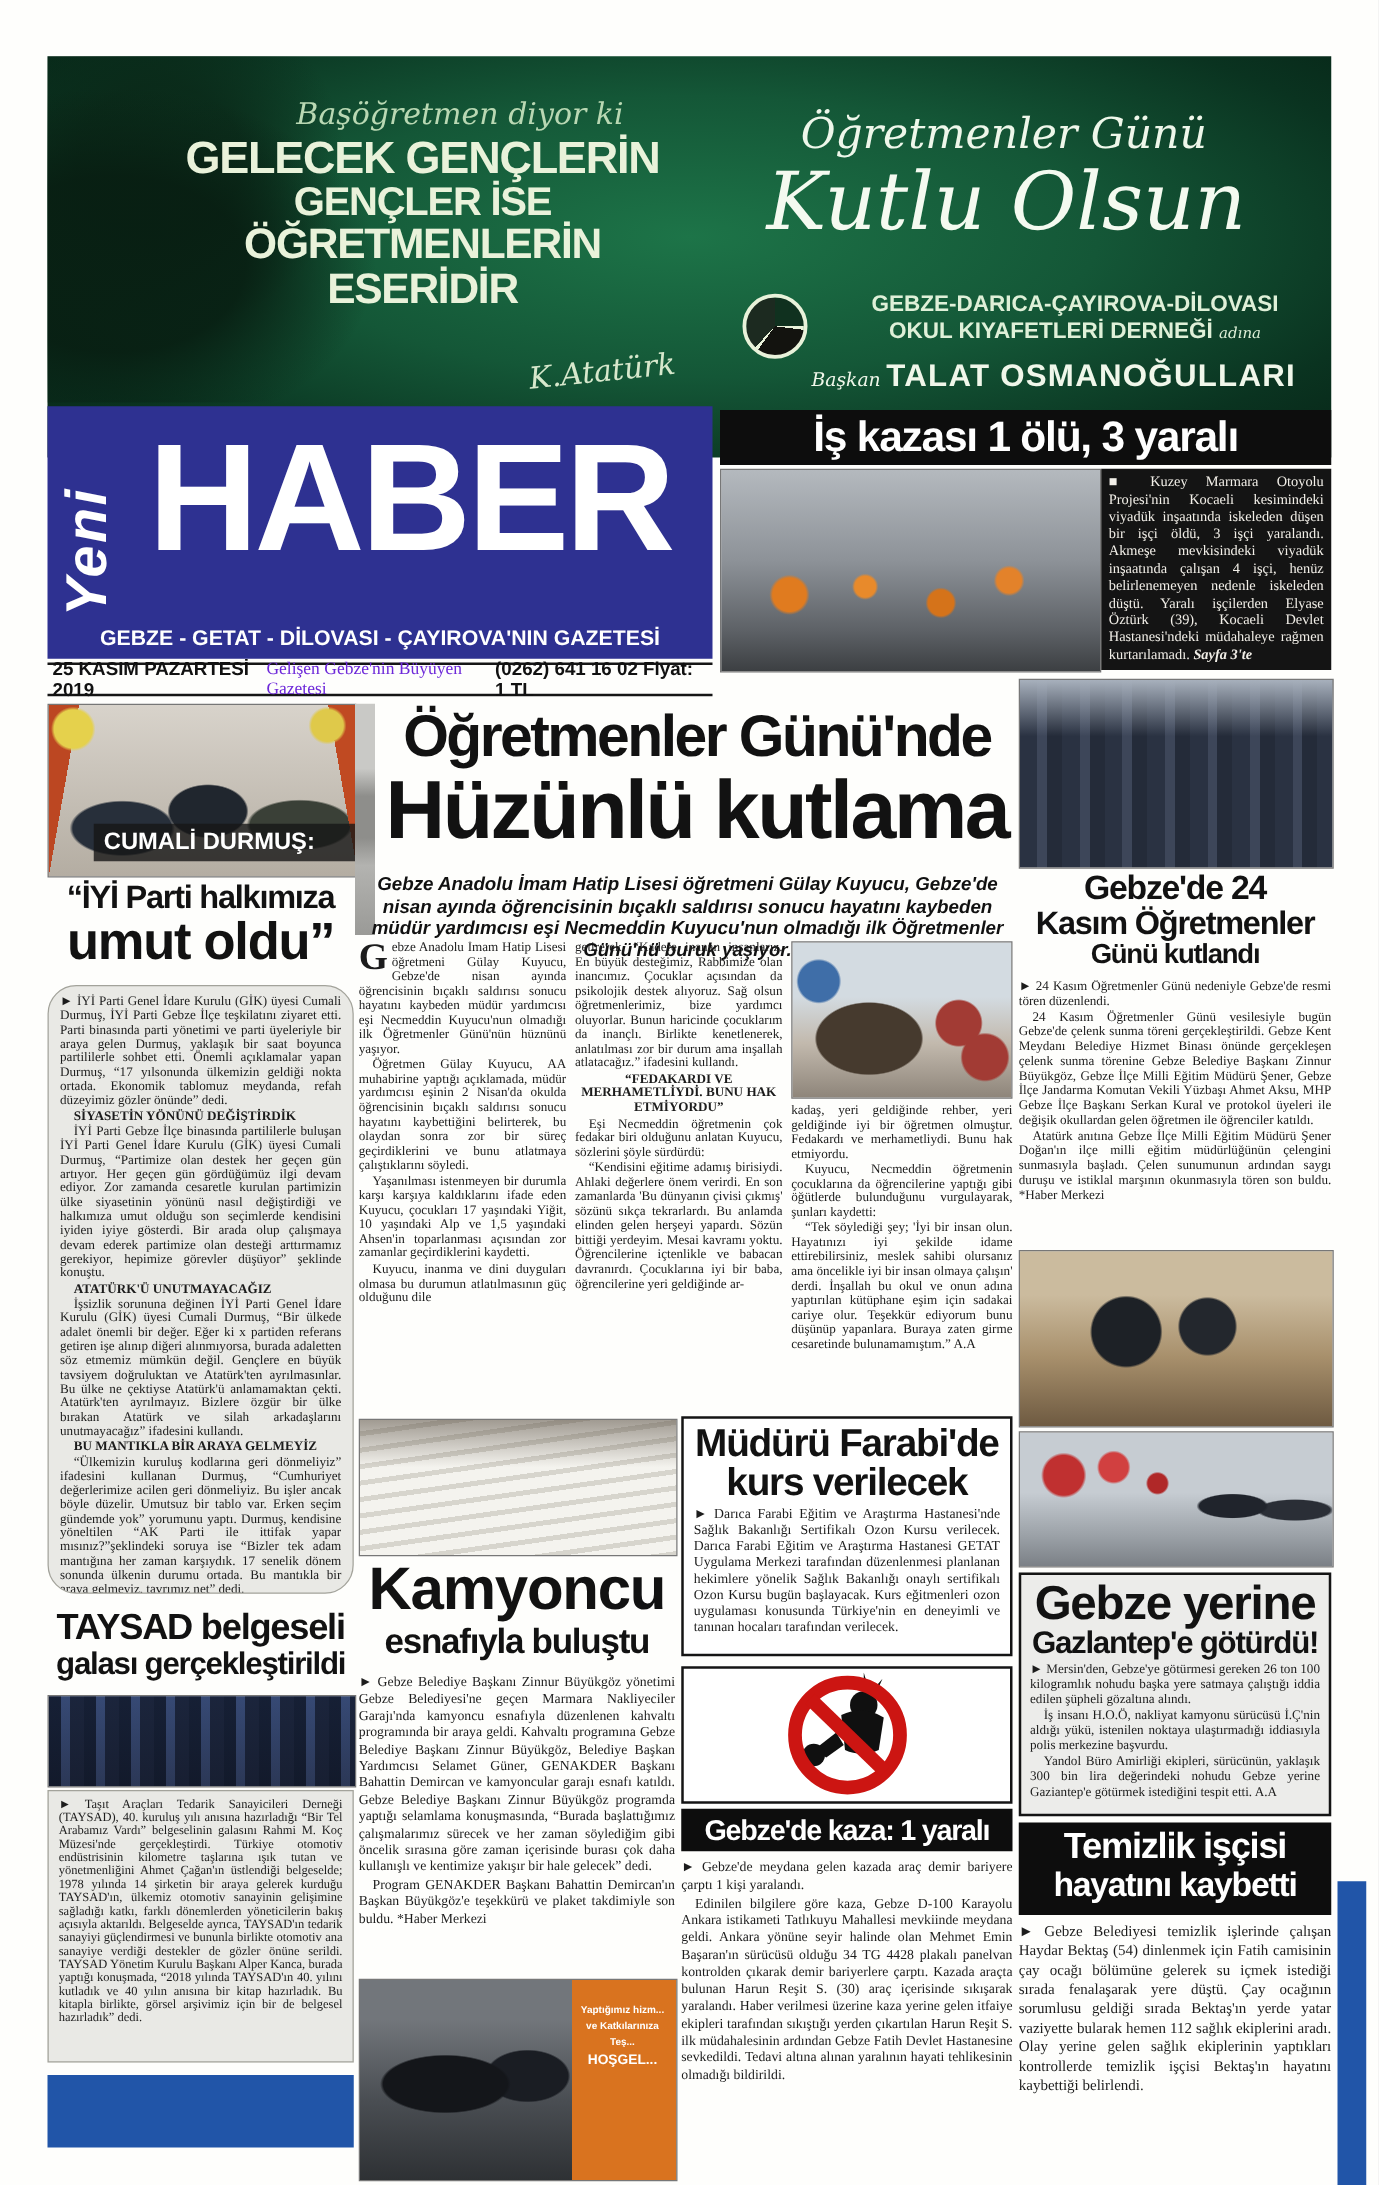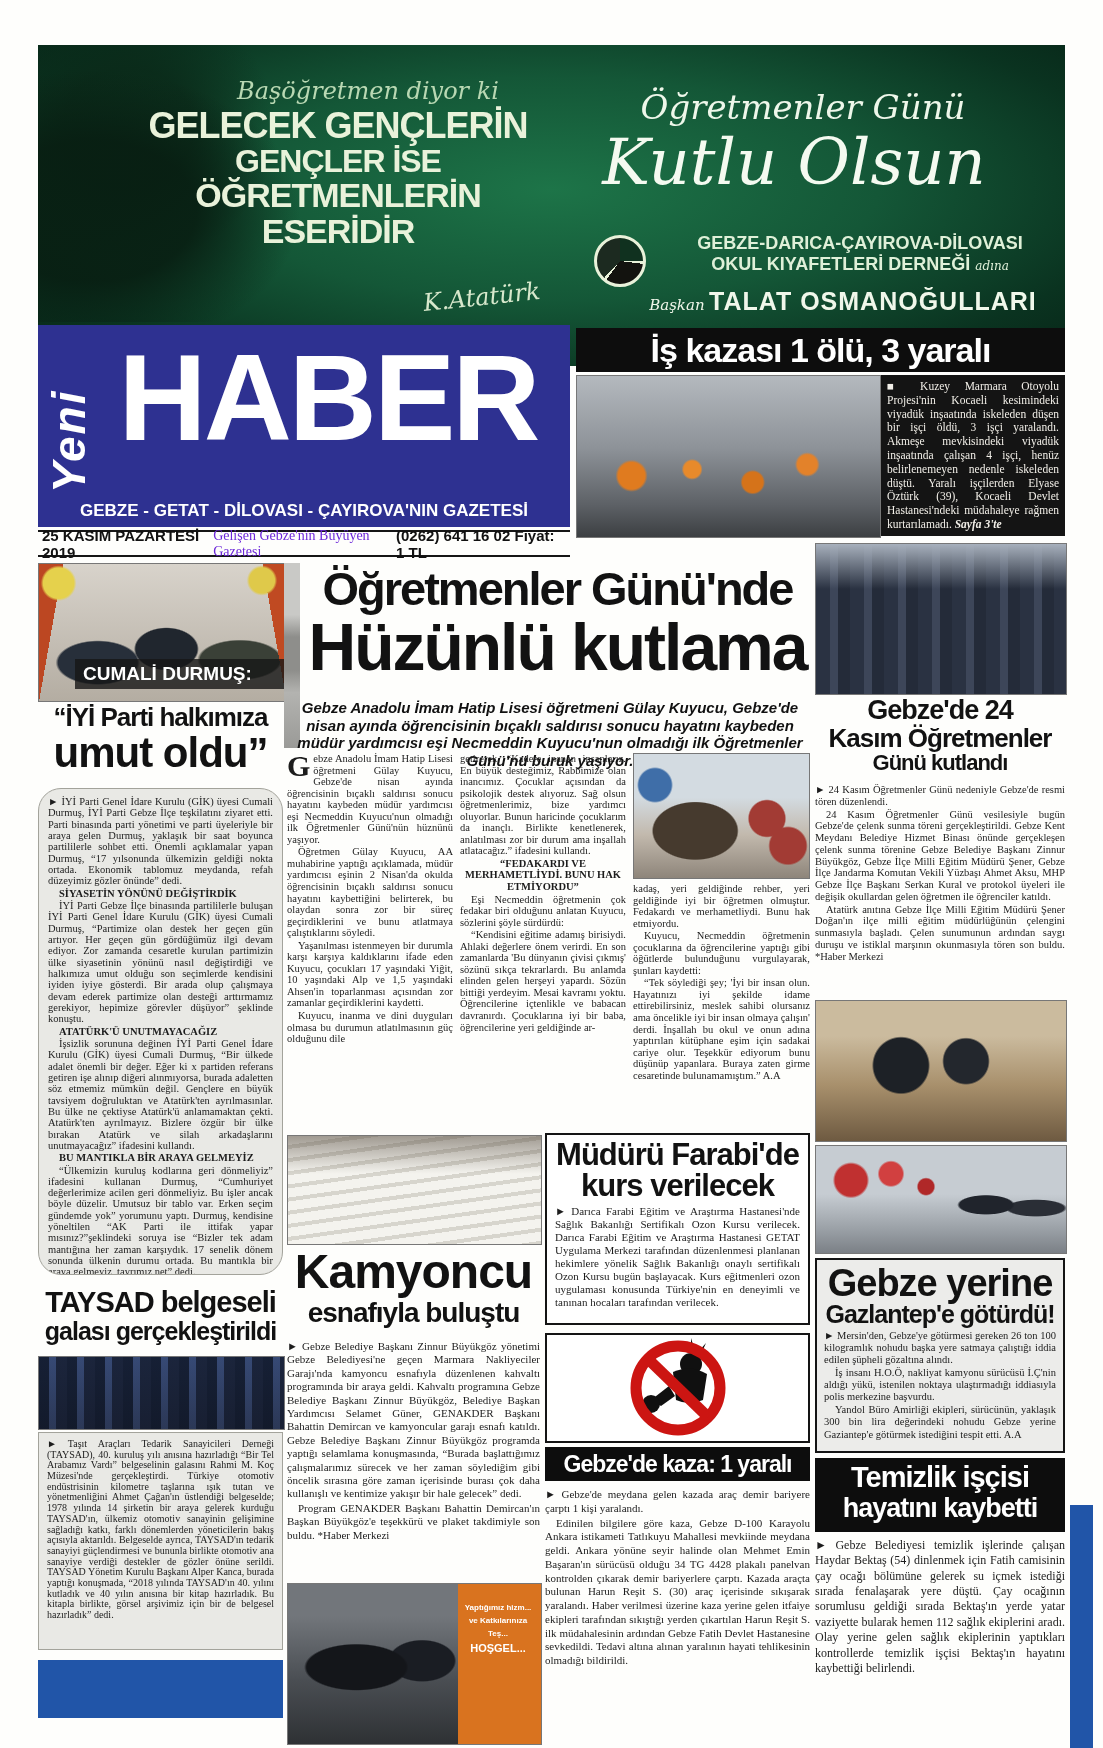--- a/index.html
+++ b/index.html
@@ -89,21 +89,21 @@
     <div class="sil"></div>
     <div class="abs script" style="left:150px;top:32px;width:360px;text-align:center;font-size:24px;color:#b9d8b3;">Başöğretmen diyor ki</div>
     <div class="abs" style="left:90px;top:62px;width:420px;text-align:center;color:#e9f2da;font-weight:bold;letter-spacing:-1px;">
       <div style="font-size:36px;line-height:1.05;">GELECEK GENÇLERİN</div>
       <div style="font-size:32px;line-height:1.05;">GENÇLER İSE</div>
       <div style="font-size:34px;line-height:1.05;">ÖĞRETMENLERİN</div>
       <div style="font-size:34px;line-height:1.05;">ESERİDİR</div>
     </div>
     <div class="abs script" style="left:385px;top:238px;font-size:24px;color:#d7e8cc;transform:rotate(-6deg);">K.Atatürk</div>
     <div class="abs script" style="left:530px;top:42px;width:470px;text-align:center;font-size:34px;color:#eef7ea;">Öğretmenler Günü</div>
-    <div class="abs script" style="left:506px;top:80px;width:500px;text-align:center;font-size:64px;color:#f4faf0;">Kutlu Olsun</div>
+    <div class="abs script" style="left:517px;top:80px;width:500px;text-align:center;font-size:64px;color:#f4faf0;">Kutlu Olsun</div>
     <div class="abs" style="left:556px;top:190px;width:46px;height:46px;border-radius:50%;
          background:conic-gradient(#10311f 0 25%, #e9f2da 25% 27%, #13130f 27% 60%, #e9f2da 60% 62%, #1c2a20 62% 100%);
          border:3px solid #e9f2da;"></div>
     <div class="abs" style="left:612px;top:188px;width:420px;color:#dff0d8;font-weight:bold;text-align:center;">
       <div style="font-size:18px;letter-spacing:0;">GEBZE-DARICA-ÇAYIROVA-DİLOVASI</div>
       <div style="font-size:18px;"><span>OKUL KIYAFETLERİ DERNEĞİ</span>
         <span class="script" style="font-size:12px;font-weight:normal;">adına</span></div>
     </div>
     <div class="abs" style="left:570px;top:242px;width:470px;text-align:center;color:#f0f7ea;">
       <span class="script" style="font-size:15px;">Başkan</span>

